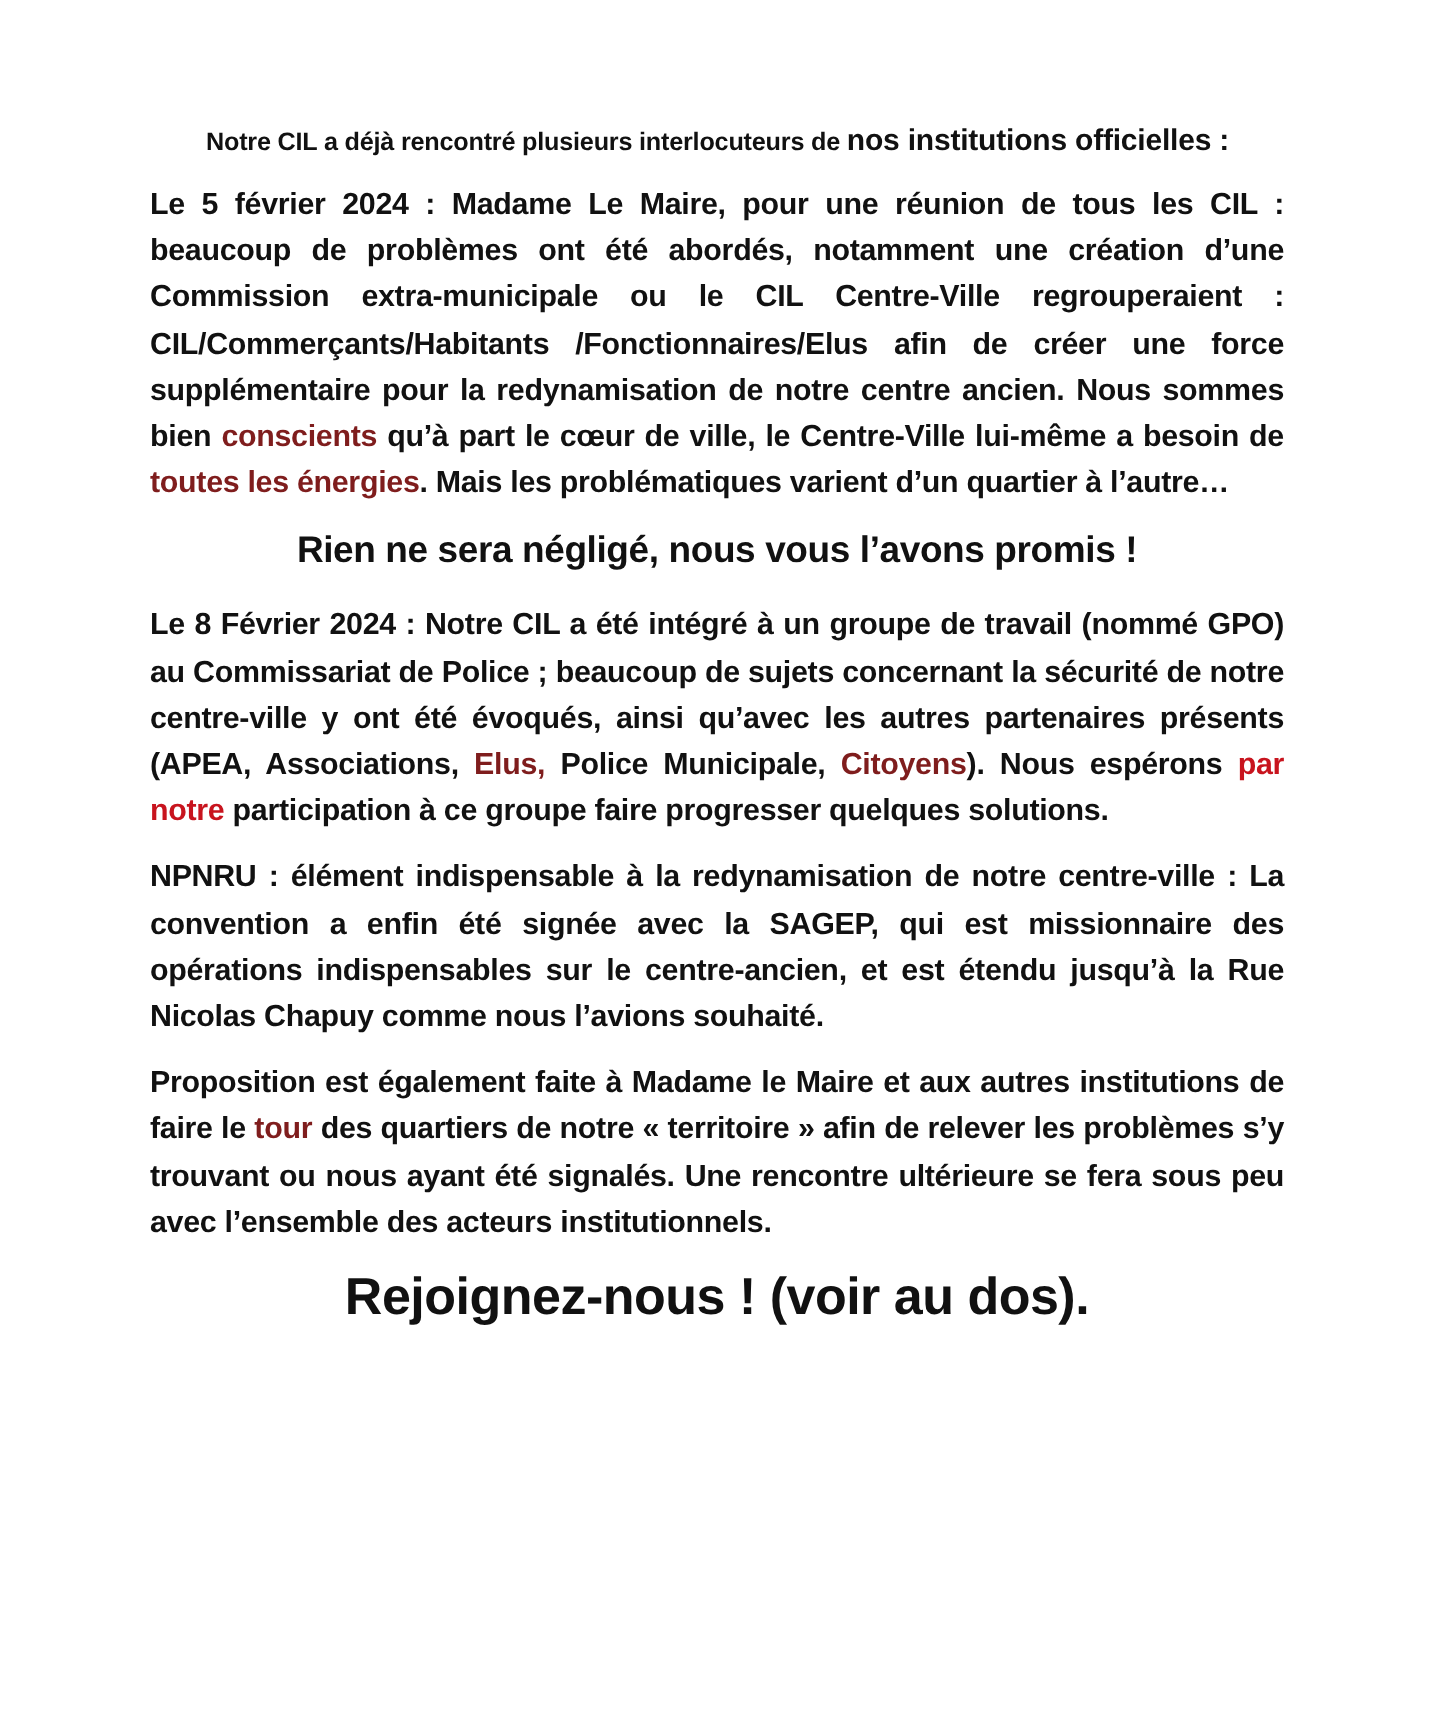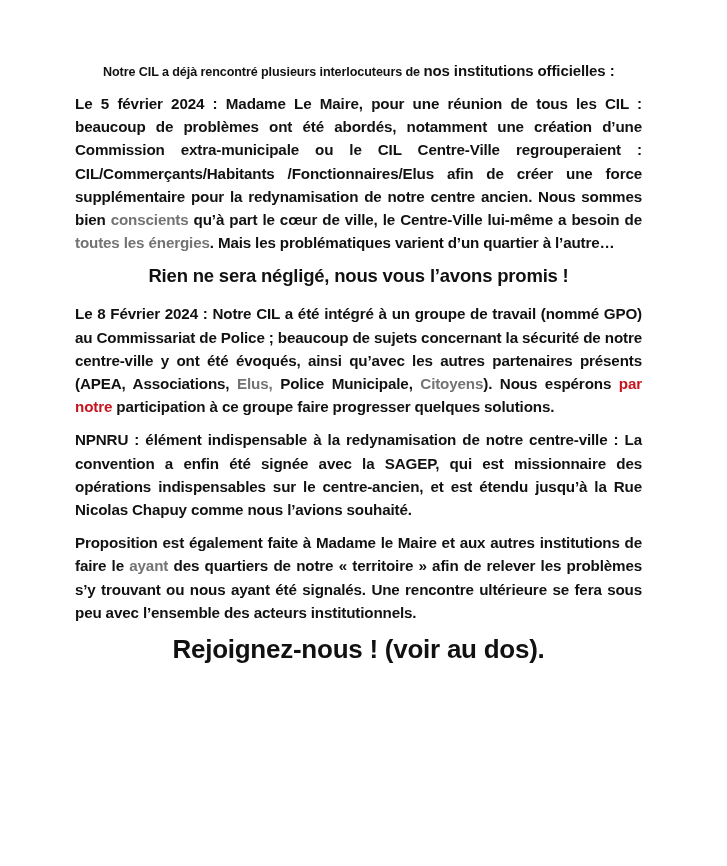--- a/index.html
+++ b/index.html
@@ -44,21 +44,21 @@
     p.para {
       font-size: 15.2px;
       font-weight: bold;
       line-height: 23.2px;
       margin: 0 0 10px 0;
       text-align: justify;
       letter-spacing: -0.15px;
       word-spacing: 0px;
     }
     .red {
-      color: #737373;
+      color: #7f1d1d;
     }
     .red-bright {
       color: #c8141e;
     }
     .center-line {
       text-align: center;
       font-weight: bold;
       margin: 0;
     }
     .promise {
@@ -95,18 +95,18 @@
     <p class="intro"><span>Notre CIL a déjà rencontré plusieurs interlocuteurs de </span><span class="big">nos institutions officielles :</span></p>
 
     <p class="para"><span>Le 5 février 2024 : Madame Le Maire, pour une réunion de tous les CIL : beaucoup de problèmes ont été abordés, notamment une création d’une Commission extra-municipale ou le CIL Centre-Ville regrouperaient : CIL/Commerçants/Habitants /Fonctionnaires/Elus afin de créer une force supplémentaire pour la redynamisation de notre centre ancien. Nous sommes bien </span><span class="red">conscients</span><span> qu’à part le cœur de ville, le Centre-Ville lui-même a besoin de </span><span class="red">toutes les énergies</span><span>. Mais les problématiques varient d’un quartier à l’autre…</span></p>
 
     <p class="center-line promise">Rien ne sera négligé, nous vous l’avons promis !</p>
 
     <p class="para"><span>Le 8 Février 2024 : Notre CIL a été intégré à un groupe de travail (nommé GPO) au Commissariat de Police ; beaucoup de sujets concernant la sécurité de notre centre-ville y ont été évoqués, ainsi qu’avec les autres partenaires présents (APEA, Associations, </span><span class="red">Elus,</span><span> Police Municipale, </span><span class="red">Citoyens</span><span>). Nous espérons </span><span class="red-bright">par notre</span><span>  participation à ce groupe faire progresser quelques solutions.</span></p>
 
     <p class="para">NPNRU : élément indispensable à la redynamisation de notre centre-ville : La convention a enfin été signée avec la SAGEP, qui est missionnaire des opérations indispensables sur le centre-ancien, et est étendu jusqu’à la Rue Nicolas Chapuy comme nous l’avions souhaité.</p>
 
-    <p class="para"><span>Proposition est également faite à Madame le Maire et aux autres institutions de faire le </span><span class="red">ayant</span><span> des quartiers de notre « territoire » afin de relever les problèmes s’y trouvant ou nous ayant été signalés. Une rencontre ultérieure se fera sous peu avec l’ensemble des acteurs institutionnels.</span></p>
+    <p class="para"><span>Proposition est également faite à Madame le Maire et aux autres institutions de faire le </span><span class="red">tour</span><span> des quartiers de notre « territoire » afin de relever les problèmes s’y trouvant ou nous ayant été signalés. Une rencontre ultérieure se fera sous peu avec l’ensemble des acteurs institutionnels.</span></p>
 
     <p class="center-line closing-2">Rejoignez-nous ! (voir au dos).</p>
 
   </div>
 </div>
 
 </body></html>

